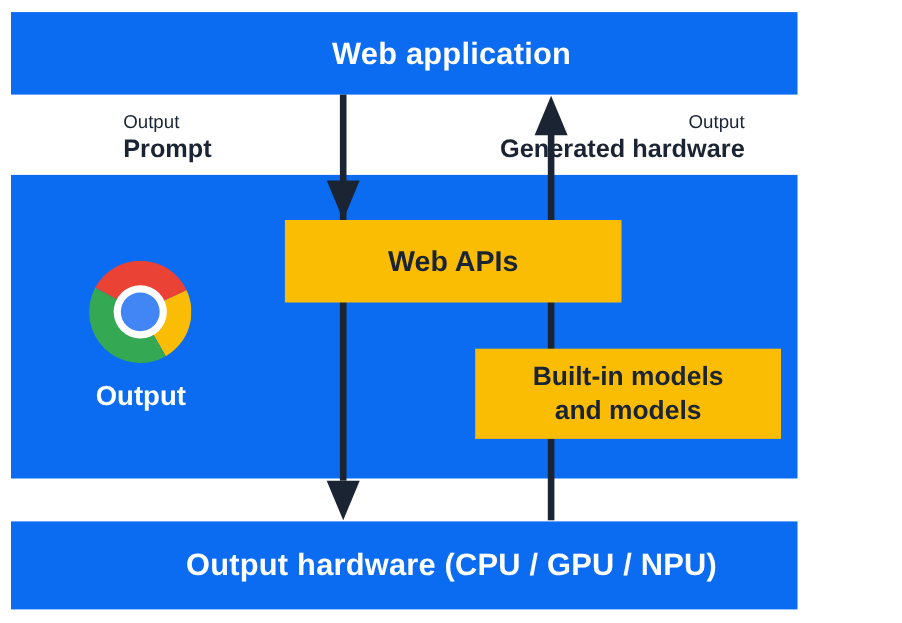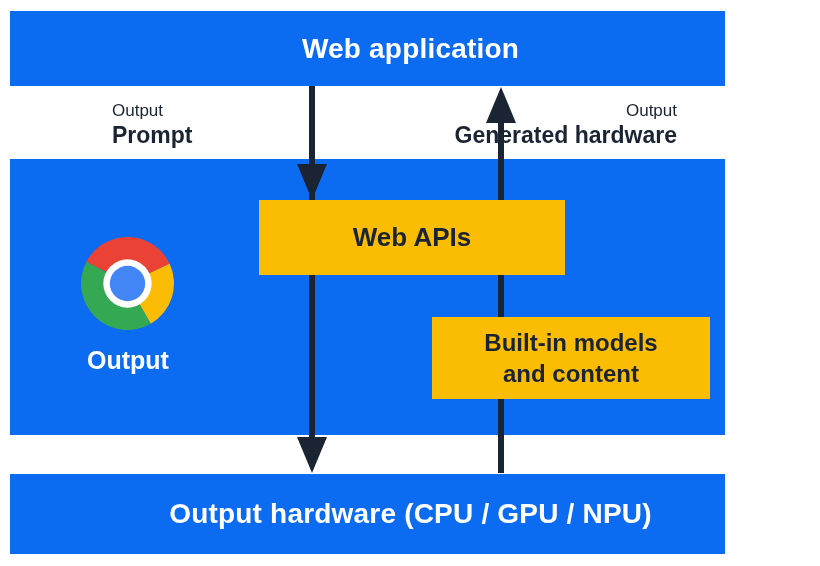--- a/index.html
+++ b/index.html
@@ -107,16 +107,16 @@
     <circle cx="50" cy="50" r="26" fill="#ffffff"></circle>
     <circle cx="50" cy="50" r="19" fill="#4285f4"></circle>
   </svg>
   <div class="browser-label">Output</div>
 
   <div class="ybox box-webapis">
     <span>Web APIs</span>
   </div>
   <div class="ybox box-builtin">
     <div>Built-in models</div>
-    <div>and content</div>
+    <div>and models</div>
   </div>
 
 </div>
 
 </body></html>

